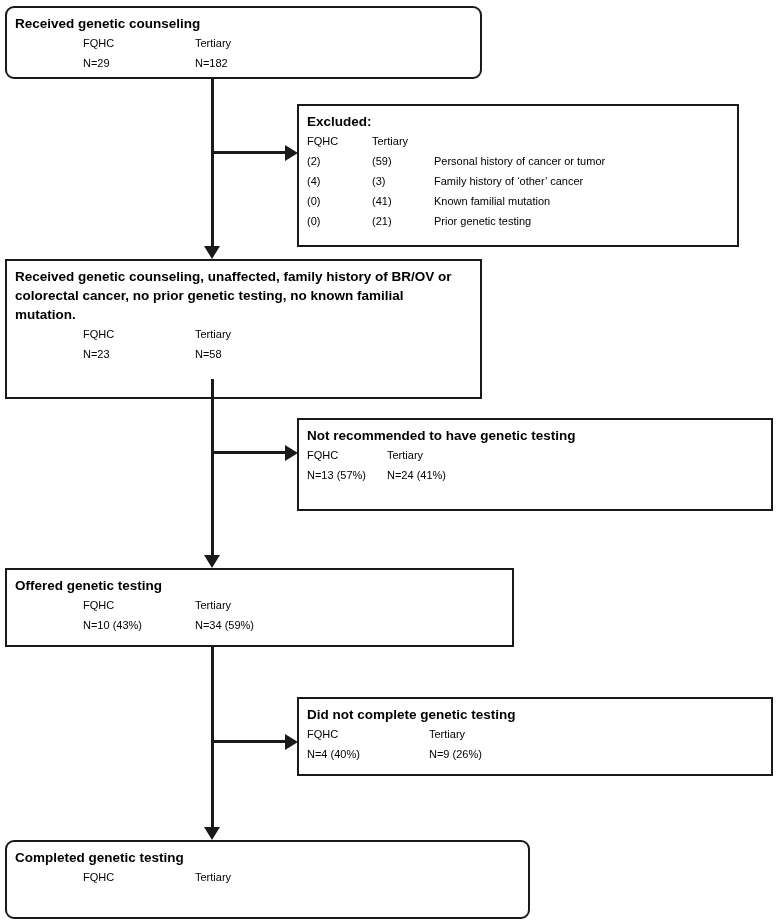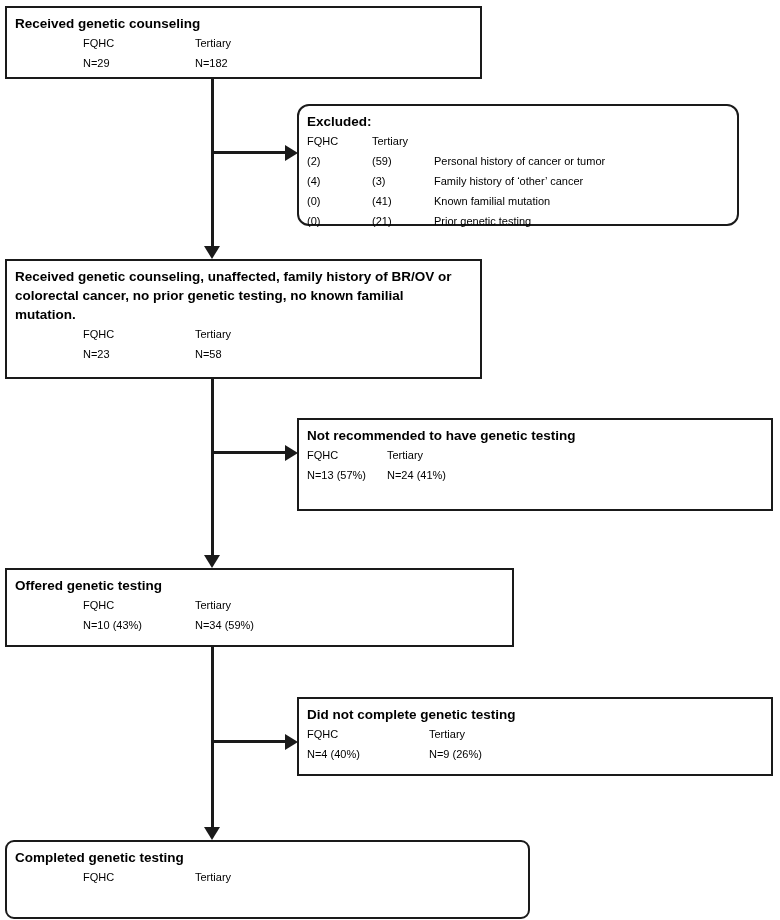--- a/index.html
+++ b/index.html
@@ -82,50 +82,50 @@
     border-top: 8px solid transparent;
     border-bottom: 8px solid transparent;
     border-left: 13px solid #1a1a1a;
   }
 </style>
 </head>
 <body>
 
 <div id="canvas">
 
-  <div class="box" style="left:5px; top:6px; width:477px; height:73px;">
+  <div class="box" style="left:5px; top:6px; width:477px; height:73px;border-radius:9px;">
     <div class="title">Received genetic counseling</div>
     <div class="row indented">
       <span class="col c-fqhc">FQHC</span><span class="col c-tert">Tertiary</span>
     </div>
     <div class="row indented">
       <span class="col c-fqhc">N=29</span><span class="col c-tert">N=182</span>
     </div>
   </div>
 
-  <div class="box" style="left:297px; top:104px; width:442px; height:122px;border-radius:12px;">
+  <div class="box" style="left:297px; top:104px; width:442px; height:143px;">
     <div class="title">Excluded:</div>
     <div class="row">
       <span class="col ex-fqhc">FQHC</span><span class="col ex-tert">Tertiary</span>
     </div>
     <div class="row">
       <span class="col ex-fqhc">(2)</span><span class="col ex-tert">(59)</span><span class="ex-desc">Personal history of cancer or tumor</span>
     </div>
     <div class="row">
       <span class="col ex-fqhc">(4)</span><span class="col ex-tert">(3)</span><span class="ex-desc">Family history of ‘other’ cancer</span>
     </div>
     <div class="row">
       <span class="col ex-fqhc">(0)</span><span class="col ex-tert">(41)</span><span class="ex-desc">Known familial mutation</span>
     </div>
     <div class="row">
       <span class="col ex-fqhc">(0)</span><span class="col ex-tert">(21)</span><span class="ex-desc">Prior genetic testing</span>
     </div>
   </div>
 
-  <div class="box" style="left:5px; top:259px; width:477px; height:120px;">
+  <div class="box" style="left:5px; top:259px; width:477px; height:140px;">
     <div class="title wrap" style="width:452px;">Received genetic counseling, unaffected, family history of BR/OV or colorectal cancer, no prior genetic testing, no known familial mutation.</div>
     <div class="row indented">
       <span class="col c-fqhc">FQHC</span><span class="col c-tert">Tertiary</span>
     </div>
     <div class="row indented">
       <span class="col c-fqhc">N=23</span><span class="col c-tert">N=58</span>
     </div>
   </div>
 
   <div class="box" style="left:297px; top:418px; width:476px; height:93px;">

